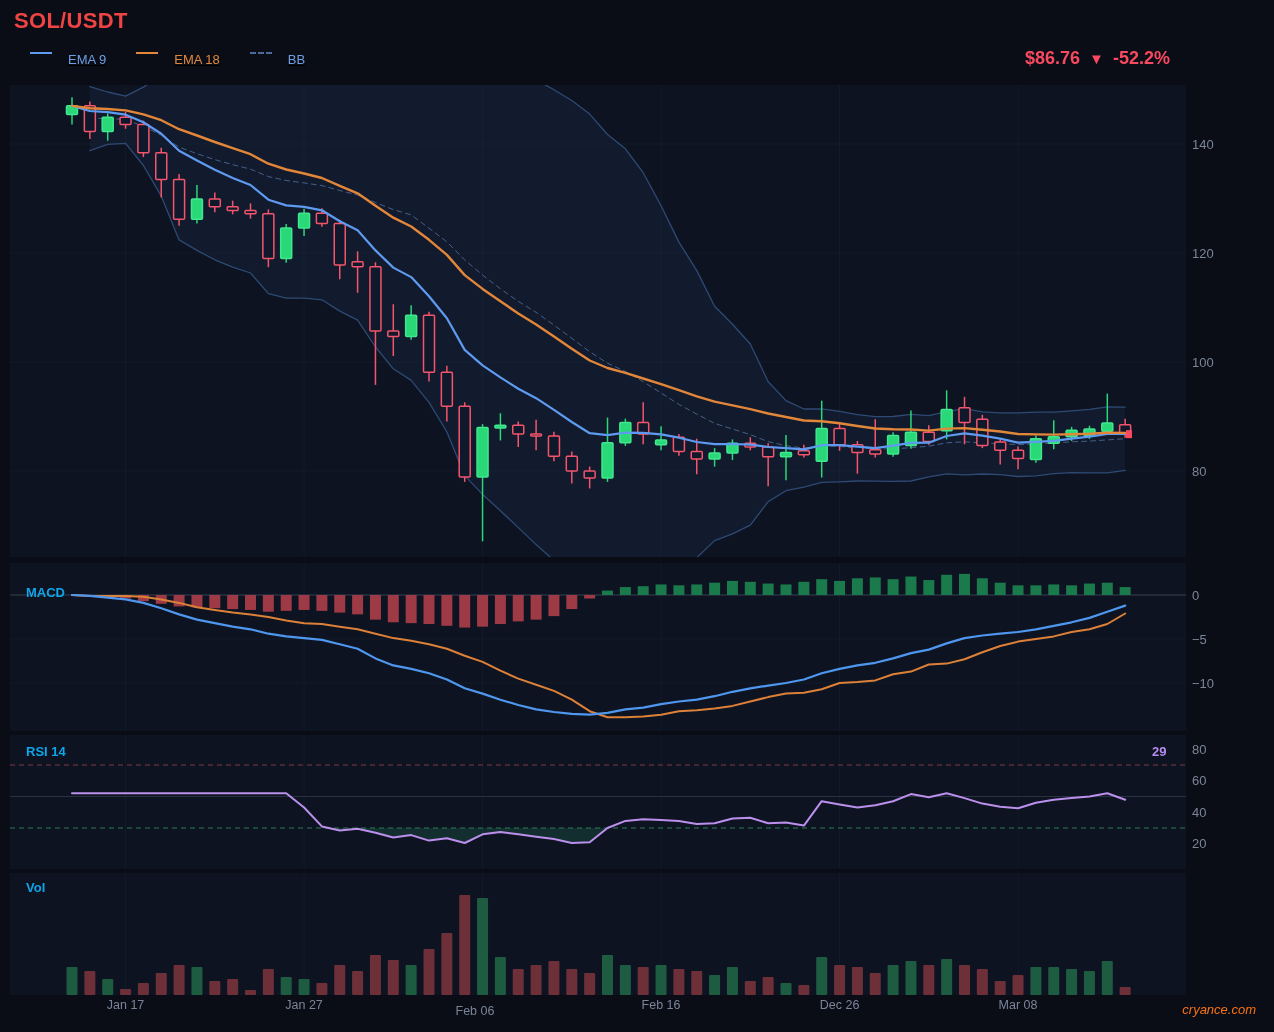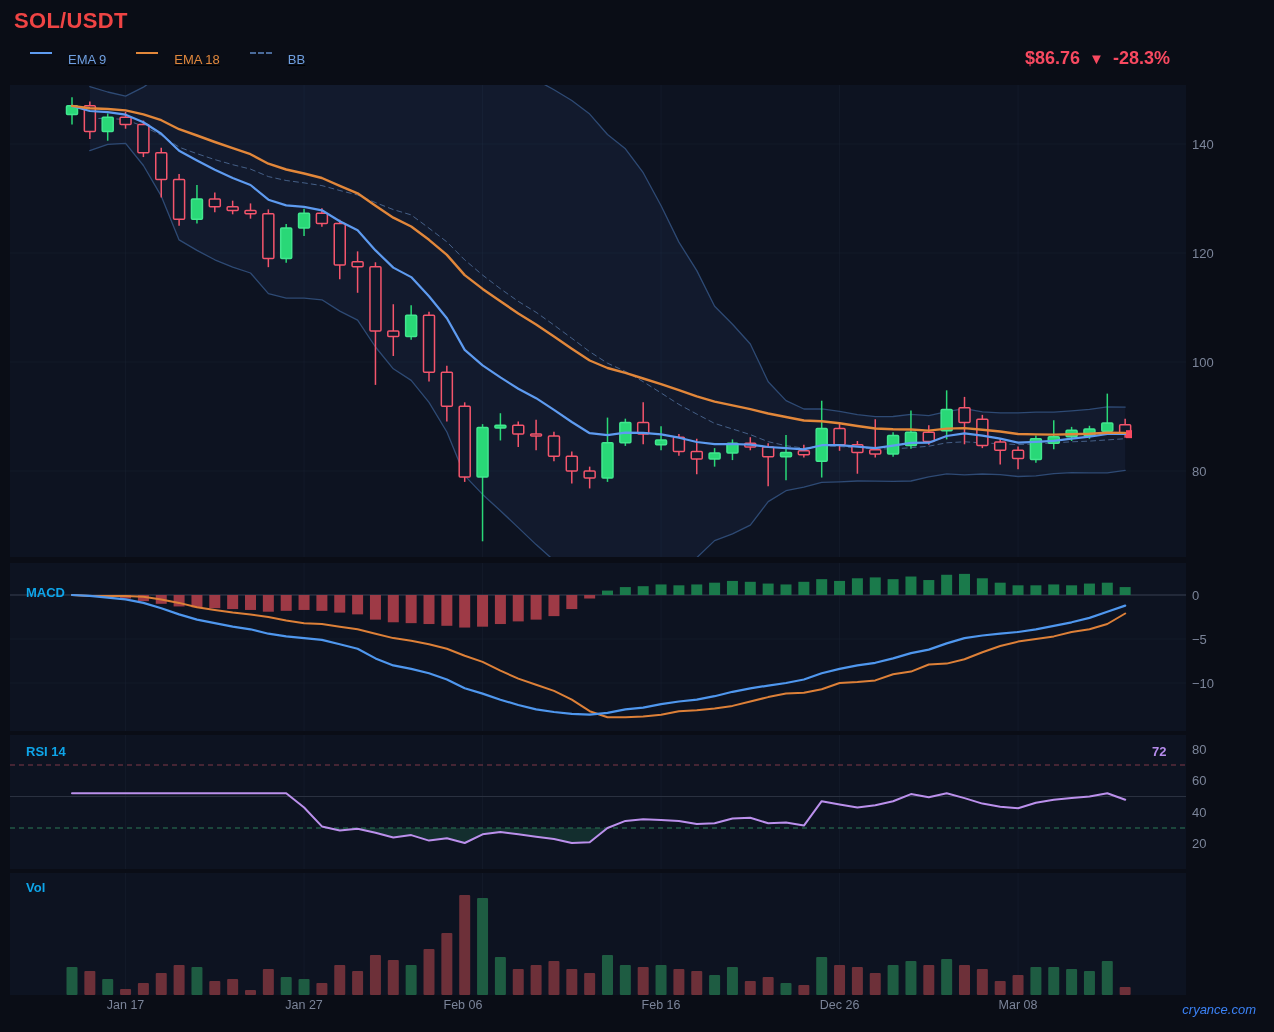--- a/index.html
+++ b/index.html
@@ -14,30 +14,30 @@
   .sw{width:22px;height:0;}
   .sw-blue{border-top:2.5px solid #5e9bf0;}
   .sw-orange{border-top:2.5px solid #e2873a;}
   .sw-dash{border-top:2px dashed #4a6a9a;}
   .c-blue{color:#6f9fe0}.c-orange{color:#e0873c}
   .panel-svg{position:absolute;left:0;}
   .pane-label{position:absolute;font-size:13px;font-weight:700;color:#0ea5e9;z-index:5;}
   .rsi-val{position:absolute;font-size:13px;font-weight:700;color:#b68cec;z-index:5;}
   .axis-strip{position:absolute;left:0;top:995px;width:1182px;height:26px;}
   .date-tick{position:absolute;top:3px;width:80px;text-align:center;font-size:12.5px;color:#7b8499;}
-  .watermark{position:absolute;right:18px;top:1002px;font-size:13px;font-style:italic;color:#3b82f6;}
+  .watermark{position:absolute;right:18px;top:1002px;font-size:13px;font-style:italic;color:#f97316;}
 </style>
 </head>
 <body>
 
 <div class="hdr-title">SOL/USDT</div>
 <div class="hdr-price">
   <span>$86.76</span>
   <span class="arrow">▼</span>
-  <span>-28.3%</span>
+  <span>-52.2%</span>
 </div>
 
 <div class="legend">
   <div class="legend-item">
     <span class="sw sw-blue"></span>
     <span class="lbl c-blue">EMA 9</span>
   </div>
   <div class="legend-item">
     <span class="sw sw-orange"></span>
     <span class="lbl c-orange">EMA 18</span>
@@ -264,21 +264,21 @@
     <rect x="1048.25" y="21.439999999999998" width="11" height="10.56" fill="#1a7a4b"></rect>
     <rect x="1066.1000000000001" y="22.32" width="11" height="9.680000000000001" fill="#1a7a4b"></rect>
     <rect x="1083.95" y="20.56" width="11" height="11.440000000000001" fill="#1a7a4b"></rect>
     <rect x="1101.8000000000002" y="19.68" width="11" height="12.32" fill="#1a7a4b"></rect>
     <rect x="1119.65" y="24.08" width="11" height="7.920000000000001" fill="#1a7a4b"></rect>
     <polyline points="72.0,32.0 89.8,32.9 107.7,32.9 125.6,32.9 143.4,33.8 161.3,36.4 179.1,39.9 197.0,44.3 214.8,47.0 232.7,49.6 250.5,51.4 268.4,54.0 286.2,57.5 304.1,60.2 321.9,61.0 339.8,63.7 357.6,66.3 375.5,70.7 393.3,75.1 411.2,77.8 429.0,81.3 446.9,85.7 464.7,92.7 482.6,98.9 500.4,107.7 518.3,115.6 536.1,121.8 554.0,127.9 571.8,136.7 589.7,148.2 607.5,154.3 625.4,154.3 643.2,153.4 661.1,151.7 678.9,148.2 696.8,147.3 714.6,145.5 732.5,142.9 750.3,138.5 768.2,134.1 786.0,130.6 803.9,129.7 821.7,126.2 839.6,120.0 857.4,119.1 875.3,117.4 893.1,111.2 911.0,108.6 928.8,101.5 946.7,100.6 964.5,96.2 982.4,89.2 1000.2,83.0 1018.1,78.6 1035.9,76.0 1053.8,73.4 1071.6,69.0 1089.5,66.3 1107.3,61.0 1125.2,50.5" fill="none" stroke="#dd8038" stroke-width="2" stroke-linejoin="round" stroke-linecap="round"></polyline>
     <polyline points="72.0,32.0 89.8,32.9 107.7,34.6 125.6,36.4 143.4,39.9 161.3,45.2 179.1,51.4 197.0,56.6 214.8,60.2 232.7,63.7 250.5,66.3 268.4,70.7 286.2,73.4 304.1,75.1 321.9,76.9 339.8,81.3 357.6,85.7 375.5,95.4 393.3,102.4 411.2,105.9 429.0,110.3 446.9,116.5 464.7,125.3 482.6,130.6 500.4,136.7 518.3,142.0 536.1,146.4 554.0,149.0 571.8,150.8 589.7,151.7 607.5,149.9 625.4,146.4 643.2,144.6 661.1,141.1 678.9,138.5 696.8,136.7 714.6,133.2 732.5,128.8 750.3,125.3 768.2,122.6 786.0,120.0 803.9,116.5 821.7,110.3 839.6,105.9 857.4,102.4 875.3,99.8 893.1,95.4 911.0,90.1 928.8,86.6 946.7,80.4 964.5,75.1 982.4,72.5 1000.2,70.7 1018.1,69.0 1035.9,66.3 1053.8,62.8 1071.6,59.3 1089.5,54.9 1107.3,48.7 1125.2,42.6" fill="none" stroke="#4f97ee" stroke-width="2.2" stroke-linejoin="round" stroke-linecap="round"></polyline>
   </svg>
 
 <div class="pane-label" style="left:26px;top:744px">RSI 14</div>
-<div class="rsi-val" style="left:1152px;top:744px">72</div>
+<div class="rsi-val" style="left:1152px;top:744px">29</div>
 <svg id="rsiSvg" class="panel-svg" style="top:735px" width="1274" height="134">
     <rect x="10" y="0" width="1176" height="134" fill="#0d1321"></rect>
     <line x1="125.55000000000001" y1="0" x2="125.55000000000001" y2="134" stroke="rgba(130,150,190,0.05)" stroke-width="1"></line>
     <line x1="304.05" y1="0" x2="304.05" y2="134" stroke="rgba(130,150,190,0.05)" stroke-width="1"></line>
     <line x1="482.55" y1="0" x2="482.55" y2="134" stroke="rgba(130,150,190,0.05)" stroke-width="1"></line>
     <line x1="661.0500000000001" y1="0" x2="661.0500000000001" y2="134" stroke="rgba(130,150,190,0.05)" stroke-width="1"></line>
     <line x1="839.5500000000001" y1="0" x2="839.5500000000001" y2="134" stroke="rgba(130,150,190,0.05)" stroke-width="1"></line>
     <line x1="1018.0500000000001" y1="0" x2="1018.0500000000001" y2="134" stroke="rgba(130,150,190,0.05)" stroke-width="1"></line>
     <line x1="10" y1="61.5" x2="1186" y2="61.5" stroke="#2a3140" stroke-width="1"></line>
     <line x1="10" y1="30" x2="1186" y2="30" stroke="#7e3948" stroke-width="1.2" stroke-dasharray="5 4"></line>
@@ -358,18 +358,18 @@
     <rect x="1048.25" y="94" width="11" height="28" rx="1" fill="#1e5c42"></rect>
     <rect x="1066.1000000000001" y="96" width="11" height="26" rx="1" fill="#1e5c42"></rect>
     <rect x="1083.95" y="98" width="11" height="24" rx="1" fill="#1e5c42"></rect>
     <rect x="1101.8000000000002" y="88" width="11" height="34" rx="1" fill="#1e5c42"></rect>
     <rect x="1119.65" y="114" width="11" height="8" rx="1" fill="#6d3039"></rect>
   </svg>
 
 <div class="axis-strip" id="dateAxis">
     <div class="date-tick" style="left: 85.55px;">Jan 17</div>
     <div class="date-tick" style="left: 264.05px; text-align: center;">Jan 27</div>
-    <div class="date-tick" style="left: 423px;">Feb 06</div>
+    <div class="date-tick" style="left: 435px; margin-top: 6px;">Feb 06</div>
     <div class="date-tick" style="left: 621.05px;">Feb 16</div>
     <div class="date-tick" style="left: 799.55px;">Dec 26</div>
     <div class="date-tick" style="left: 978.05px;">Mar 08</div>
   </div>
 <div class="watermark">cryance.com</div>
 
 </body></html>

